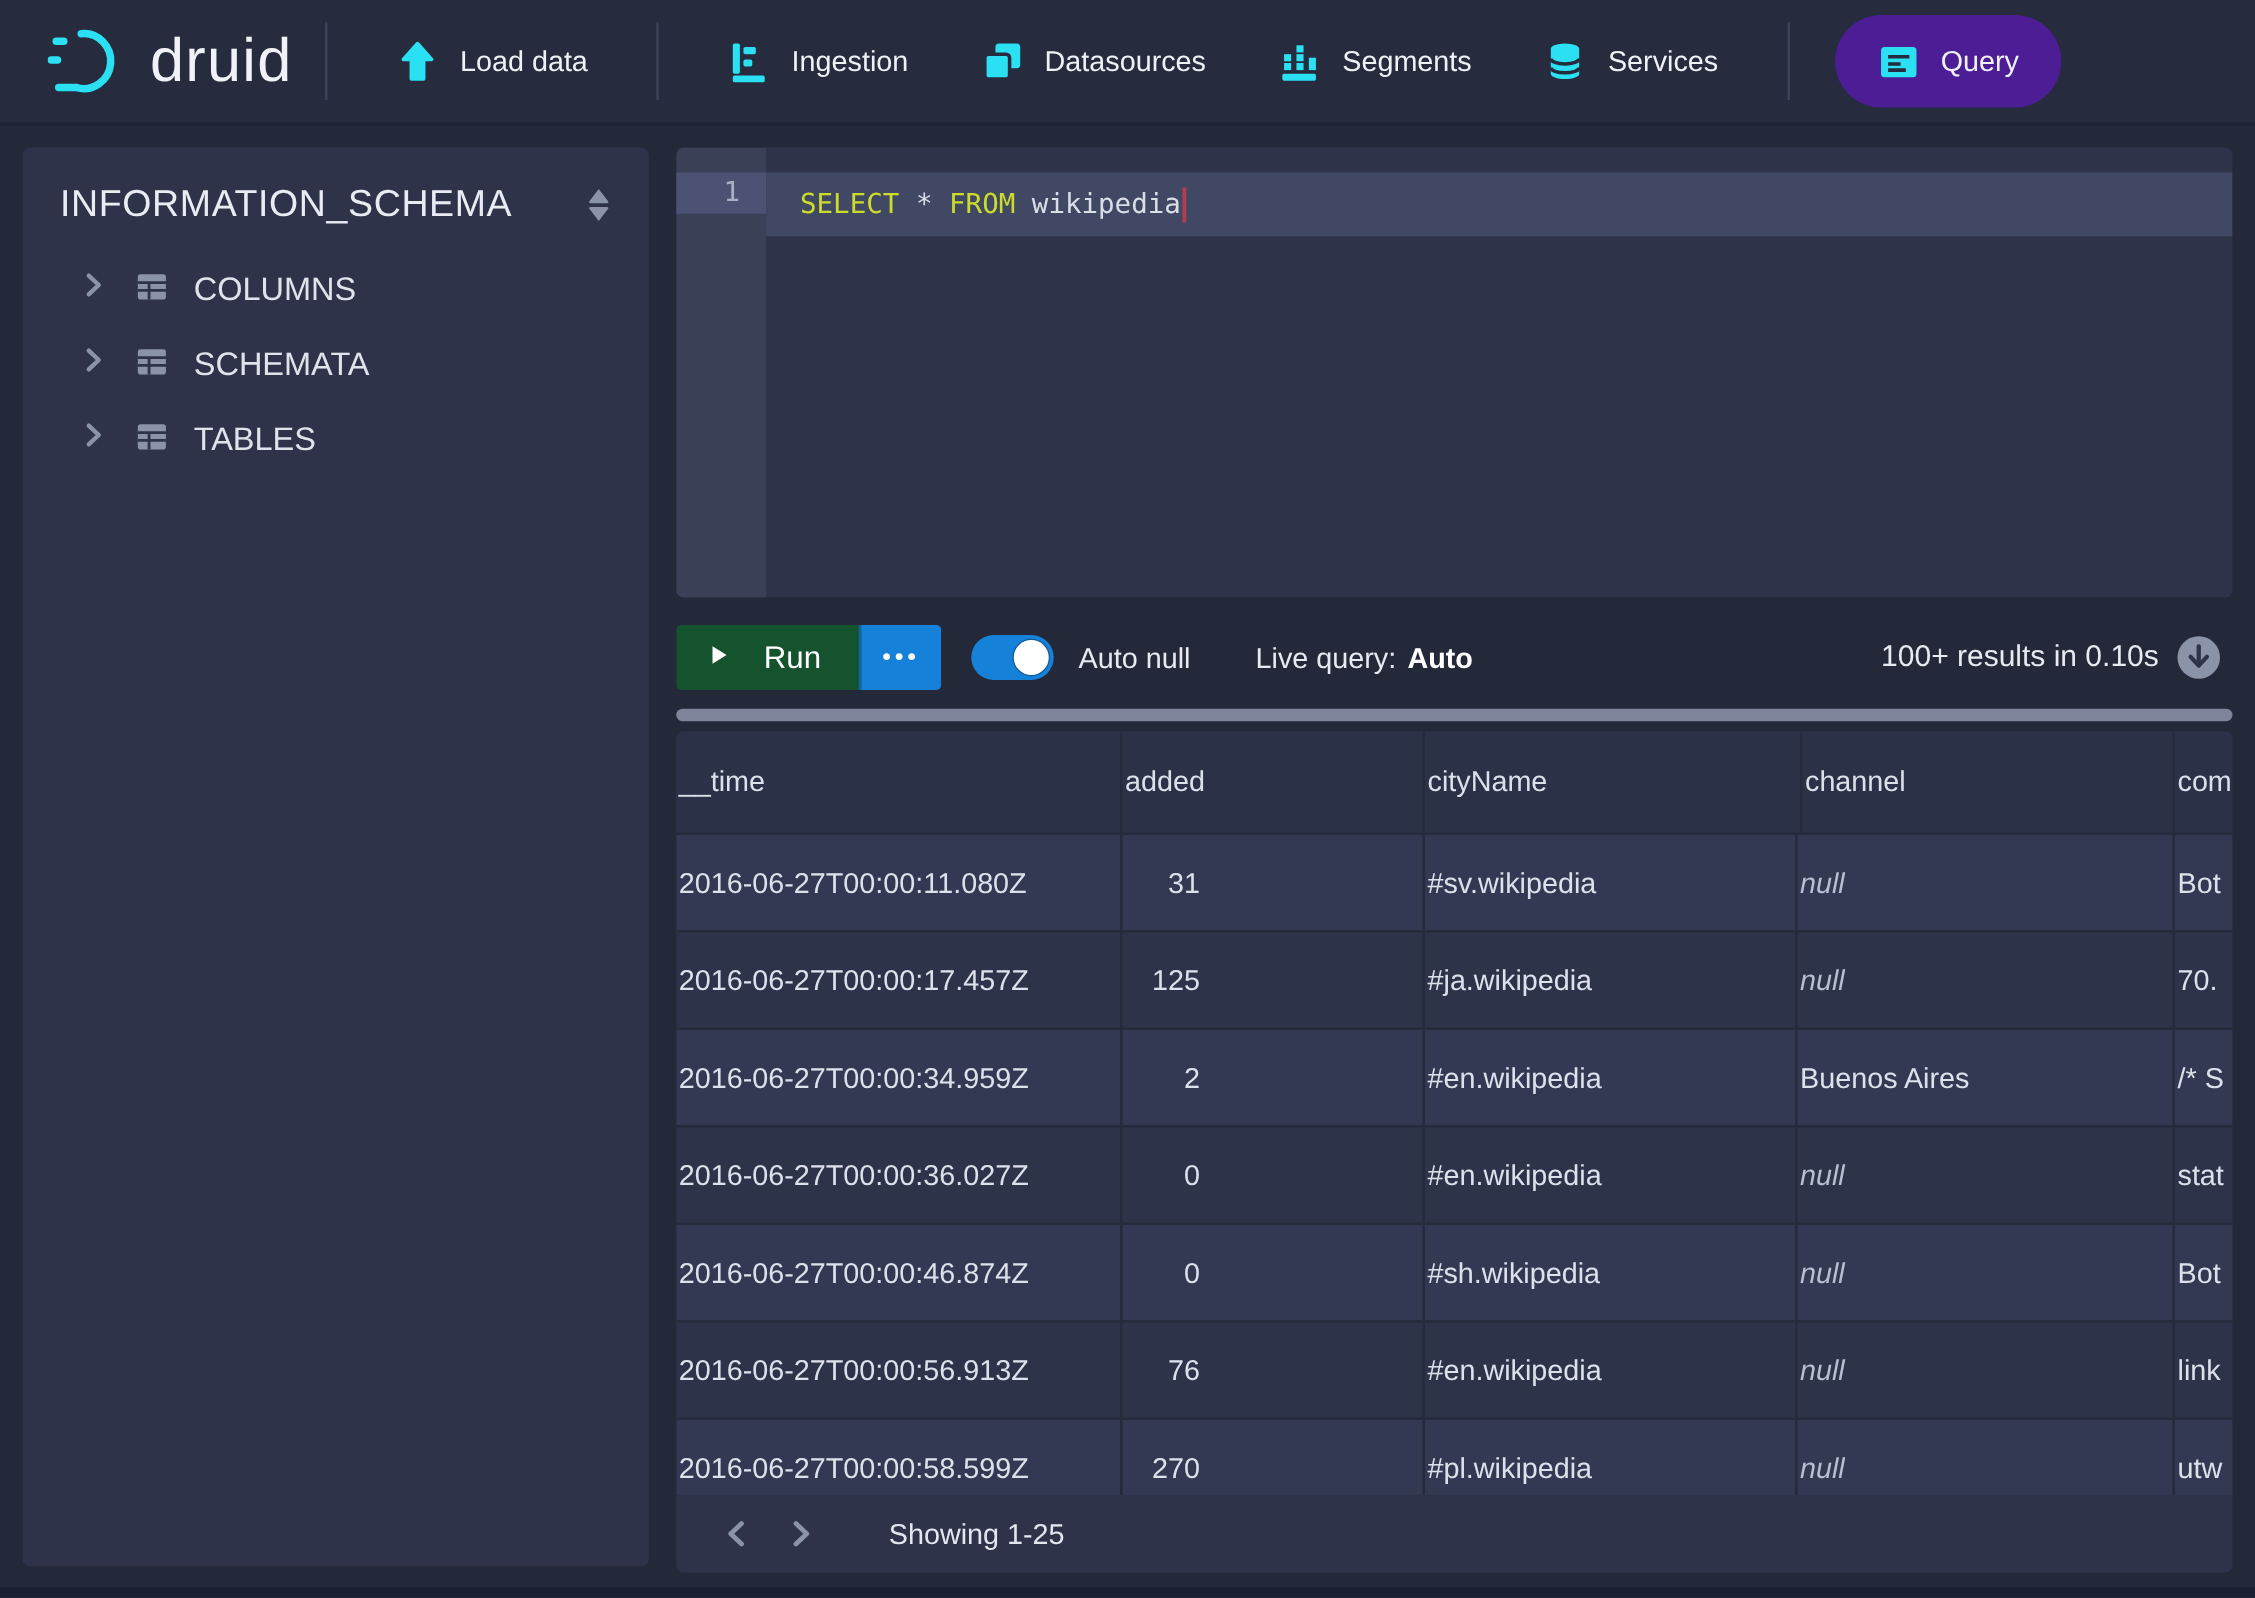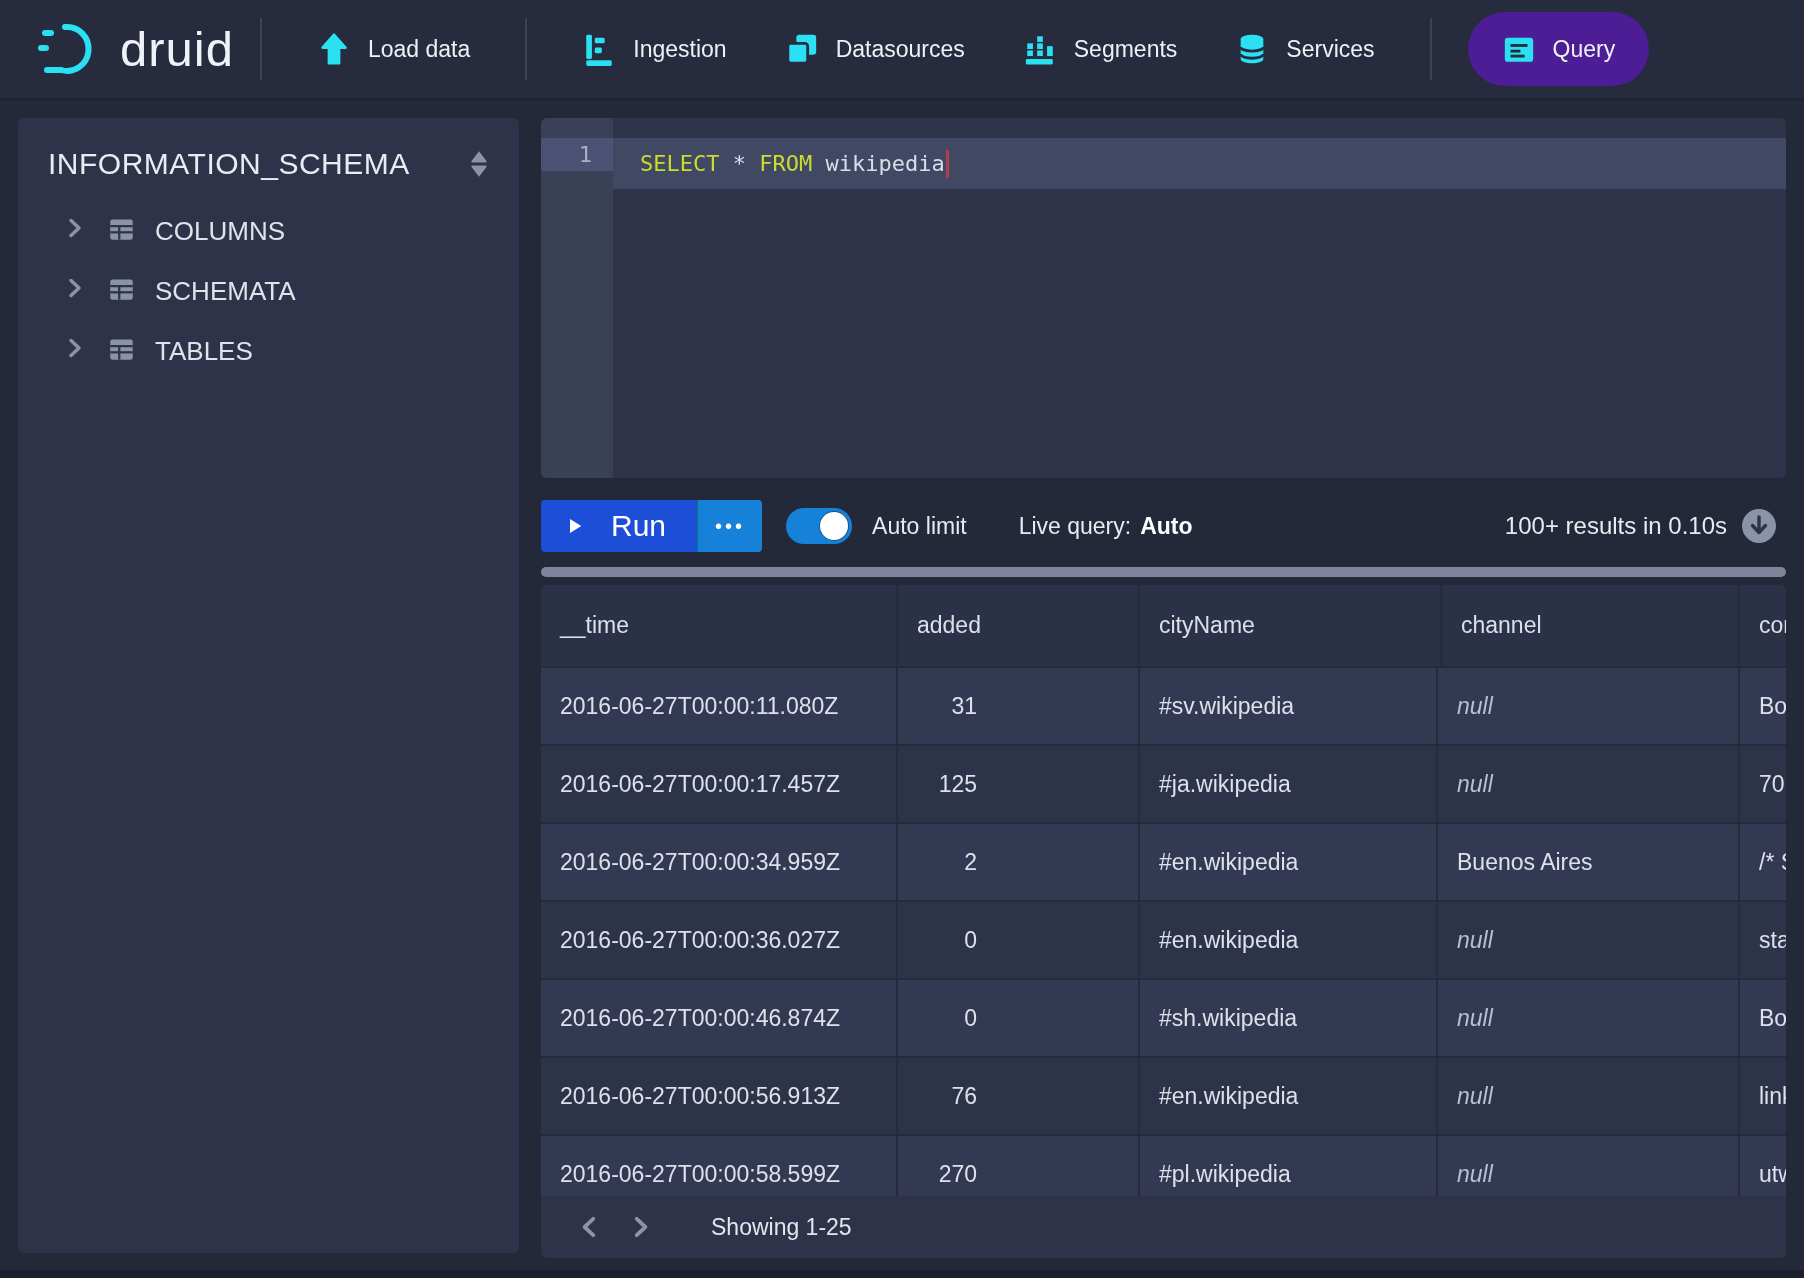--- a/index.html
+++ b/index.html
@@ -73,22 +73,22 @@
   .tok-keyword { color:#cbdd2a; }
   .tok-plain { color:#d9dee9; }
   .cursor { display:inline-block; width:3px; height:28px; background:#b23c50; margin-left:1px; vertical-align:middle; }
   
   .toolbar {
     position:absolute; left:541px; top:500px; width:1245px; height:52px;
     display:flex; align-items:center;
   }
   .run-group { display:flex; height:52px; border-radius:4px; overflow:hidden; cursor:pointer; }
   .run-main {
-    background:#1d4ed8; display:flex; align-items:center; gap:26px;
-    padding:0 30px 0 24px; color:#fff; font-size:30px;
+    background:#14532d; display:flex; align-items:center; gap:26px;
+    padding:0 30px 0 24px; color:#fff; font-size:25px;
     border-right:2px solid #0e63ab;
   }
   .run-more {
     background:#1581d8; color:#fff; display:flex; align-items:center;
     padding:0 17px; font-size:20px; letter-spacing:3px; cursor:pointer;
   }
   .toggle {
     width:66px; height:36px; border-radius:19px; background:#1581d8;
     margin-left:24px; position:relative; cursor:pointer; flex:none;
   }
@@ -113,21 +113,21 @@
     background:#2e3349; border-radius:6px; overflow:hidden;
     display:flex; flex-direction:column;
   }
   .rt-body { height:611px; overflow:hidden; }
   .rt-row { display:flex; width:100%; }
   .rt-header { height:83px; background:#2b3147; }
   .rt-r { height:78px; }
   .rt-r.odd { background:#333952; }
   .rt-r.even { background:#2d3349; }
   .rt-cell {
-    flex:none; display:flex; align-items:center; padding-left:19px;
+    flex:none; display:flex; align-items:center; padding-left:2px;
     font-size:23px; color:#dde1ec; border-right:2px solid #262b3c;
     border-bottom:2px solid #262b3c; overflow:hidden; white-space:nowrap;
     cursor:pointer;
   }
   .rt-header .rt-cell { color:#dce0ea; }
   .col-time { width:357px; }
   .col-added { width:242px; }
   .col-channel { width:298px; }
   .col-city { width:302px; }
   .col-comment { flex:1 1 auto; border-right:none; }
@@ -315,21 +315,21 @@
       <span id="play-icon"><svg width="20" height="20" viewBox="0 0 24 24" fill="currentColor">
             <path d="M6 3.5v17l13.5-8.5z"></path>
           </svg></span>
       <span>Run</span>
     </div>
     <div class="run-more">•••</div>
   </div>
   <div class="toggle">
     <div class="toggle-knob"></div>
   </div>
-  <span class="toggle-label">Auto limit</span>
+  <span class="toggle-label">Auto null</span>
   <div class="live-query">
     <span>Live query:</span>
     <span class="live-query-value">Auto</span>
   </div>
   <div class="toolbar-right">
     <span class="results-info">100+ results in 0.10s</span>
     <span class="download-btn" id="download-icon">
         <svg width="36" height="36" viewBox="0 0 36 36">
           <circle cx="18" cy="18" r="17" fill="#8b93a9"></circle>
           <g stroke="#2e3349" stroke-width="3.4" fill="none" stroke-linecap="round" stroke-linejoin="round">

